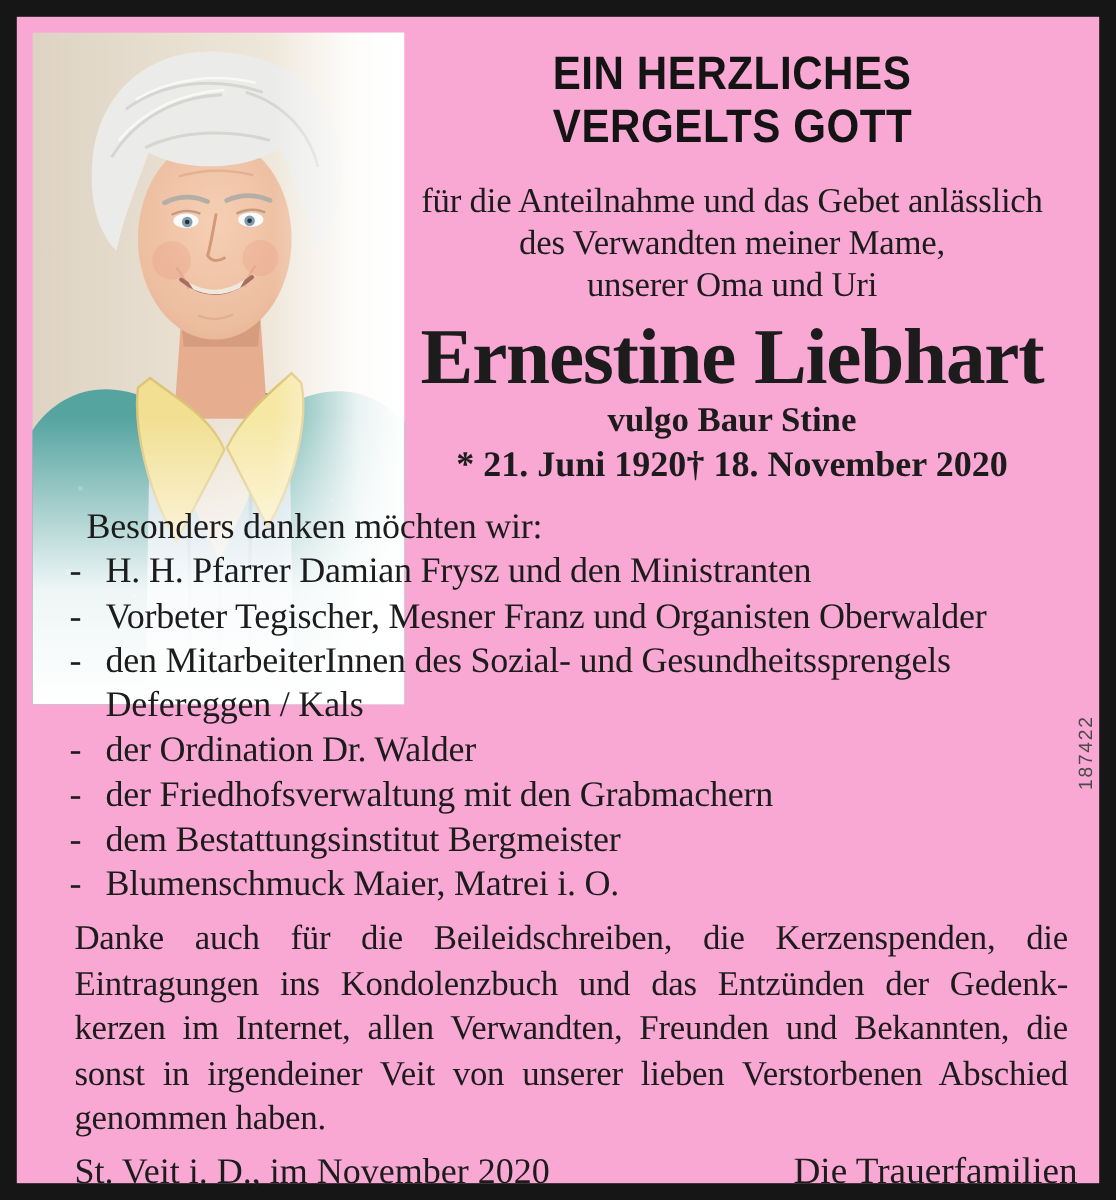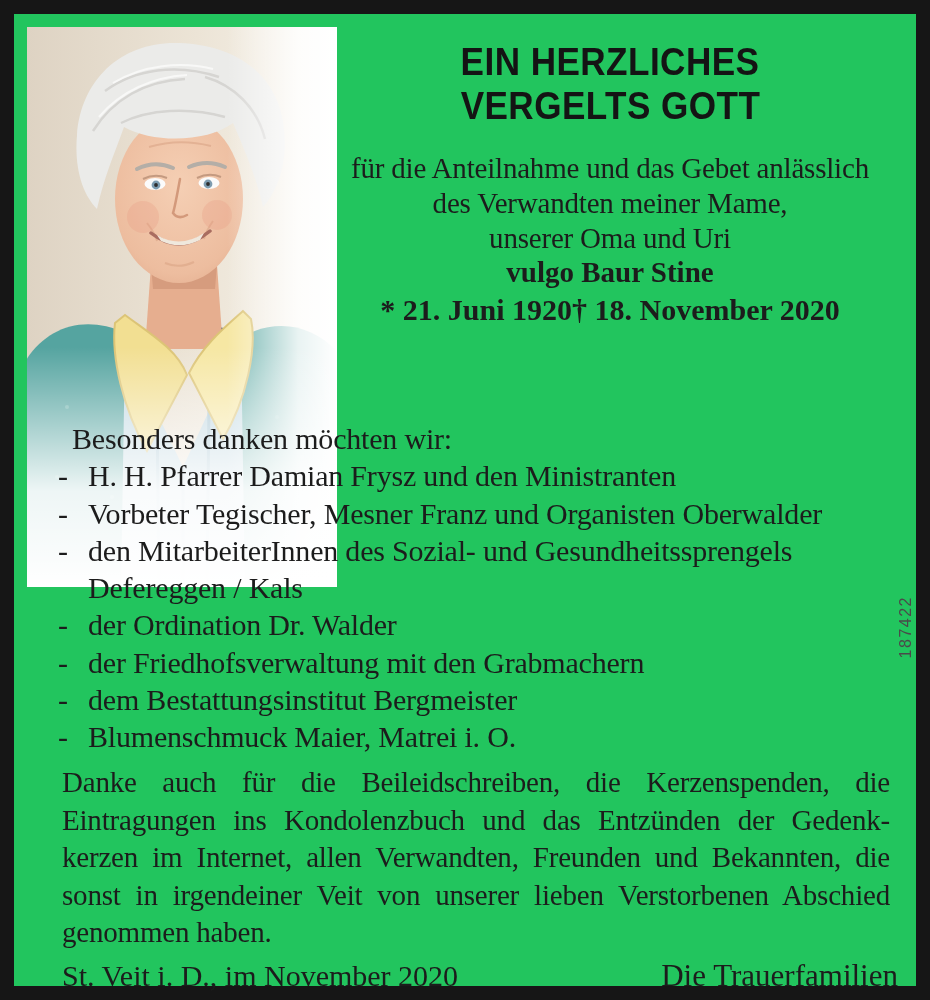--- a/index.html
+++ b/index.html
@@ -5,21 +5,21 @@
   html, body { margin: 0; padding: 0; background: #ffffff; }
   body {
     width: 930px; height: 1000px; position: relative; overflow: hidden;
     font-family: "Liberation Serif", serif;
     color: #1c1c1c;
   }
   .frame {
     position: absolute; inset: 0;
     border: 14px solid #161616;
     box-sizing: border-box;
-    background: #22c55e;
+    background: #f9a8d4;
   }
   
   .photo {
     position: absolute; left: 13px; top: 13px; width: 310px; height: 560px;
     pointer-events: none;
   }
   
   .col-right {
     position: absolute; left: 316px; top: 26px; width: 560px;
     text-align: center;
@@ -166,20 +166,21 @@
   <div class="col-right">
     <div class="headline">
       <span class="cond">EIN HERZLICHES</span><br>
       <span class="cond">VERGELTS GOTT</span>
     </div>
     <div class="intro">
       <div>für die Anteilnahme und das Gebet anlässlich</div>
       <div>des Verwandten meiner Mame,</div>
       <div>unserer Oma und Uri</div>
     </div>
+    <div class="name">Ernestine Liebhart</div>
     <div class="vulgo">vulgo Baur Stine</div>
     <div class="dates">
       <span class="birth">* 21. Juni 1920</span><span>† 18. November 2020</span>
     </div>
   </div>
 
   <div class="thanks">
     <div class="thanks-heading">Besonders danken möchten wir:</div>
     <div class="t-line"><span class="t-bullet">-</span><span>H. H. Pfarrer Damian Frysz und den Ministranten</span></div>
     <div class="t-line"><span class="t-bullet">-</span><span>Vorbeter Tegischer, Mesner Franz und Organisten Oberwalder</span></div>

